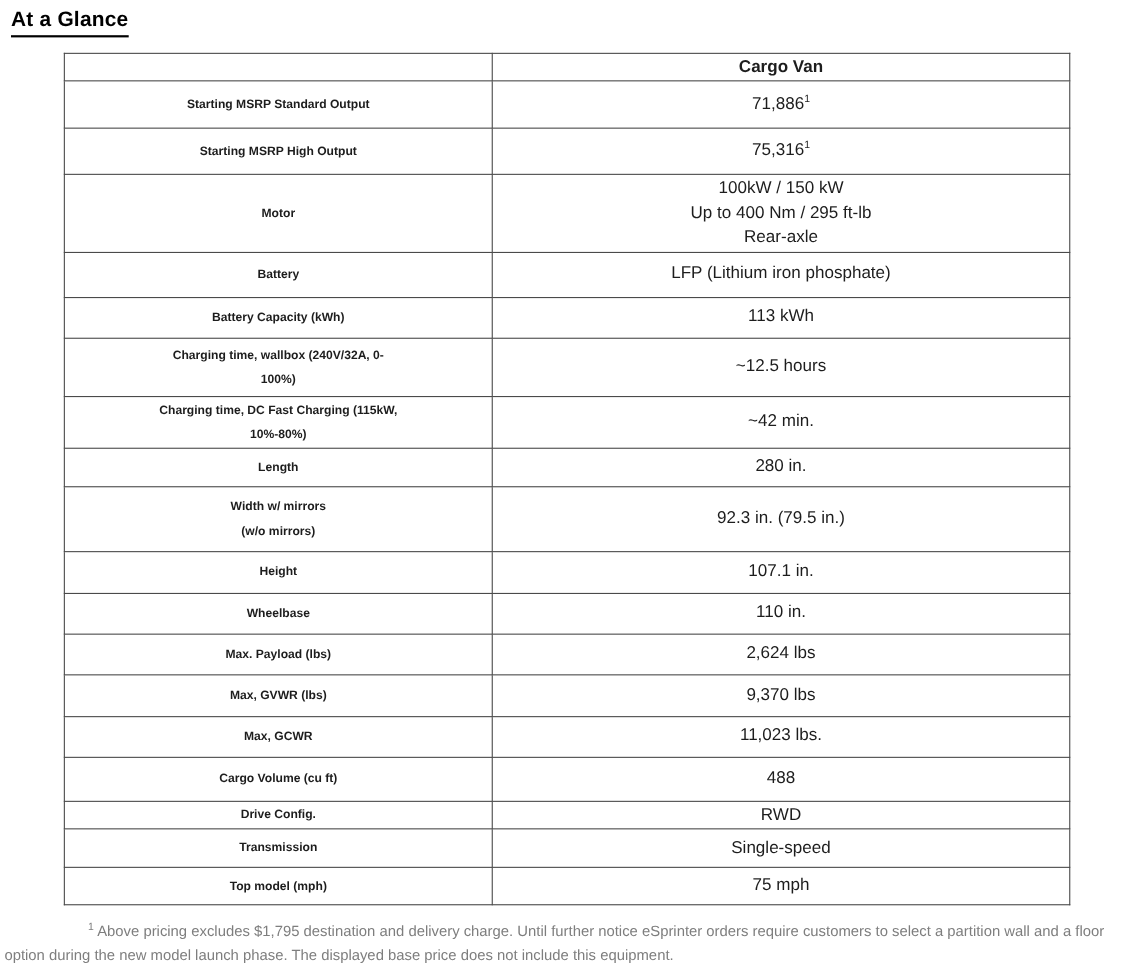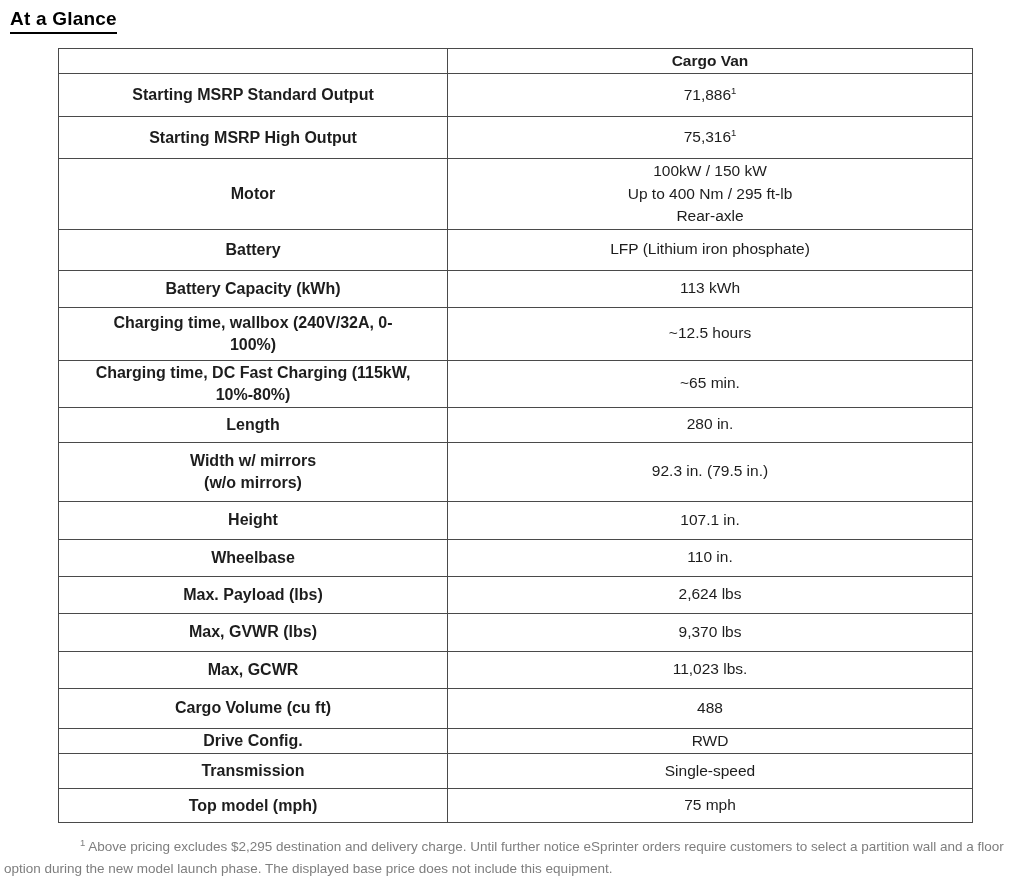--- a/index.html
+++ b/index.html
@@ -48,21 +48,21 @@
     color: #1d1d1d;
     box-sizing: border-box;
   }
   .col-header {
     font-weight: bold;
     font-size: 15.5px;
     line-height: 20px;
   }
   .label-cell {
     font-weight: bold;
-    font-size: 16px;
+    font-size: 11px;
     line-height: 22px;
   }
   .value-cell {
     font-weight: normal;
     font-size: 15.5px;
     line-height: 22.5px;
     color: #262626;
   }
   .value-cell sup, .footnote sup {
     font-size: 9.5px;
@@ -142,21 +142,21 @@
     <td class="value-cell">113 kWh</td>
   </tr>
         <tr>
     <td class="label-cell">Charging time, wallbox (240V/32A, 0-
 100%)</td>
     <td class="value-cell">~12.5 hours</td>
   </tr>
         <tr>
     <td class="label-cell">Charging time, DC Fast Charging (115kW,
 10%-80%)</td>
-    <td class="value-cell">~65 min.</td>
+    <td class="value-cell">~42 min.</td>
   </tr>
         <tr>
     <td class="label-cell">Length</td>
     <td class="value-cell">280 in.</td>
   </tr>
         <tr>
     <td class="label-cell">Width w/ mirrors
 (w/o mirrors)</td>
     <td class="value-cell">92.3 in. (79.5 in.)</td>
   </tr>
@@ -192,15 +192,15 @@
     <td class="label-cell">Transmission</td>
     <td class="value-cell">Single-speed</td>
   </tr>
         <tr>
     <td class="label-cell">Top model (mph)</td>
     <td class="value-cell">75 mph</td>
   </tr>
       </tbody>
   </table>
 
-  <p class="footnote"><sup>1</sup> <span>Above pricing excludes $2,295 destination and delivery charge. Until further notice eSprinter orders require customers to select a partition wall and a floor option during the new model launch phase. The displayed base price does not include this equipment.</span></p>
+  <p class="footnote"><sup>1</sup> <span>Above pricing excludes $1,795 destination and delivery charge. Until further notice eSprinter orders require customers to select a partition wall and a floor option during the new model launch phase. The displayed base price does not include this equipment.</span></p>
 
 </div>
 
 </body></html>

